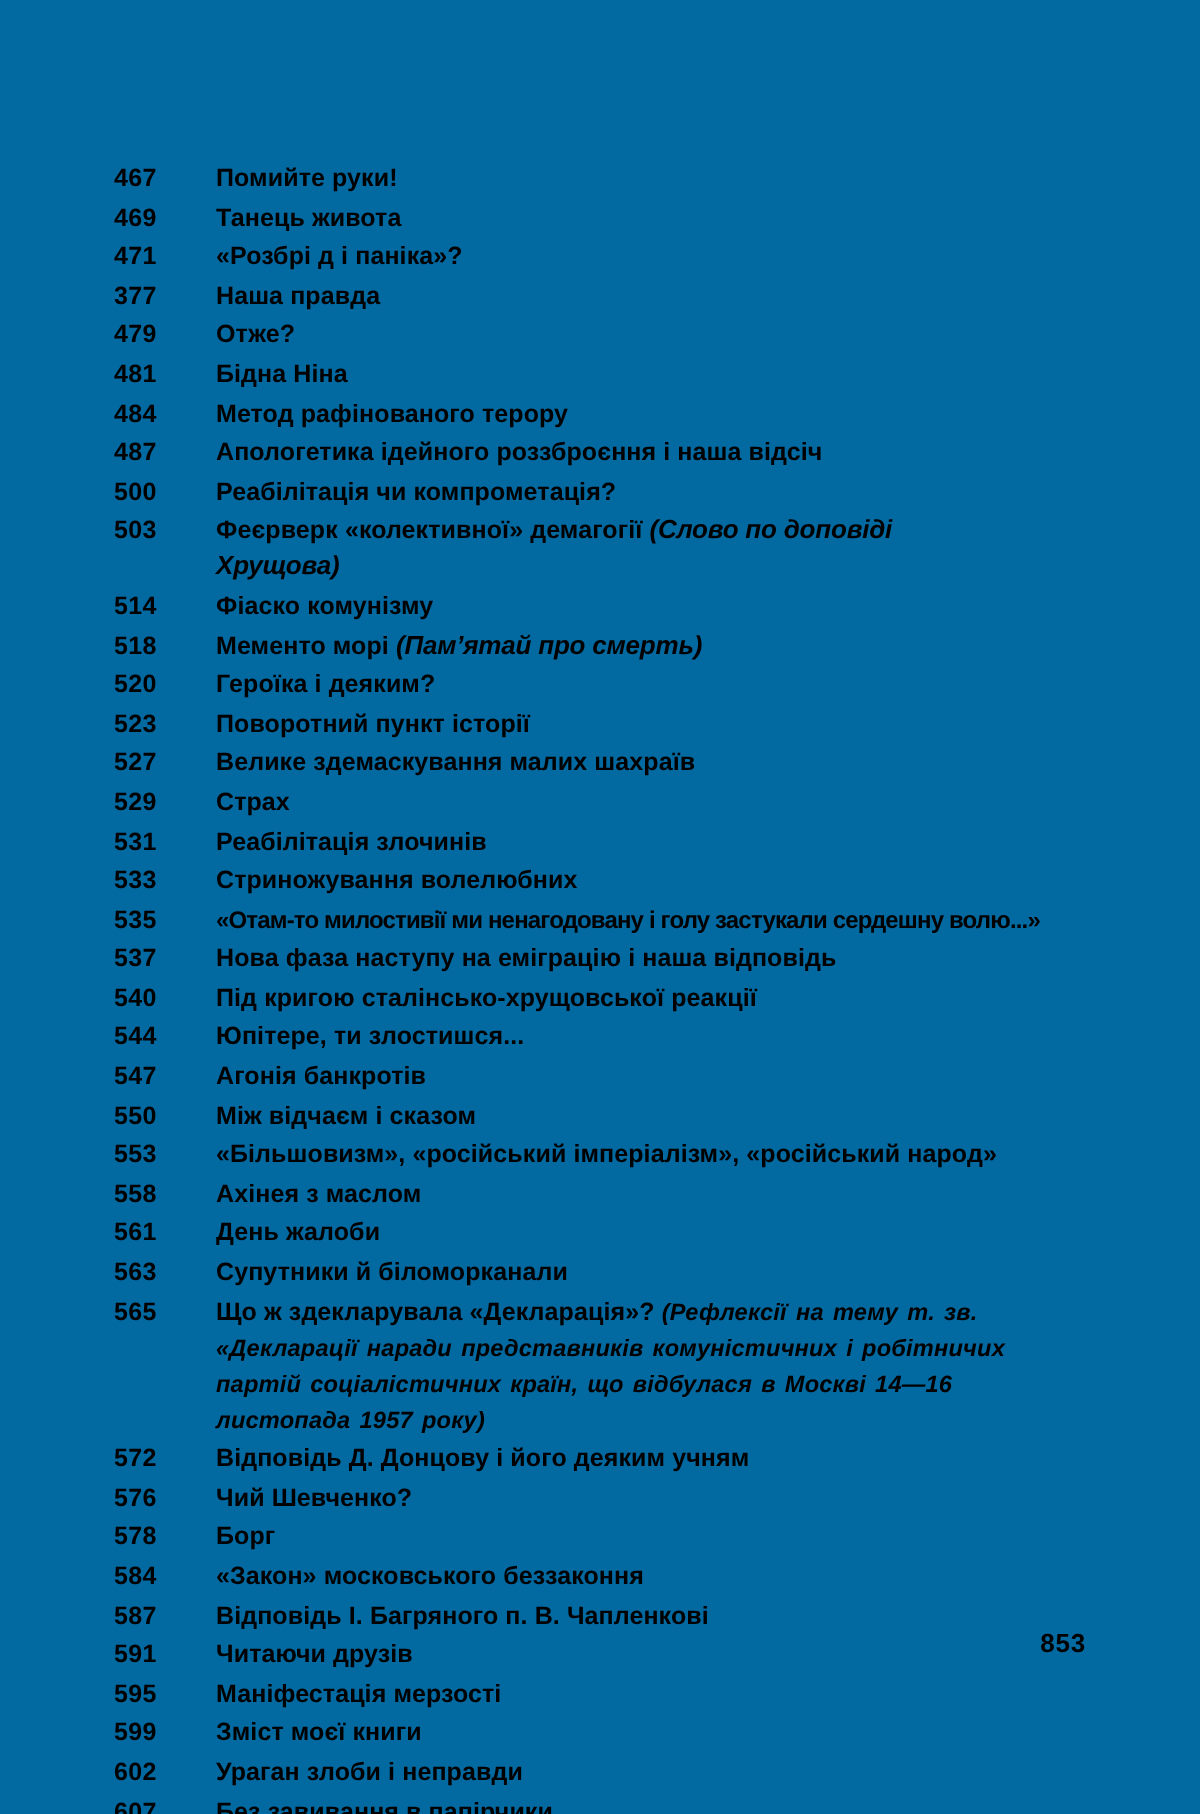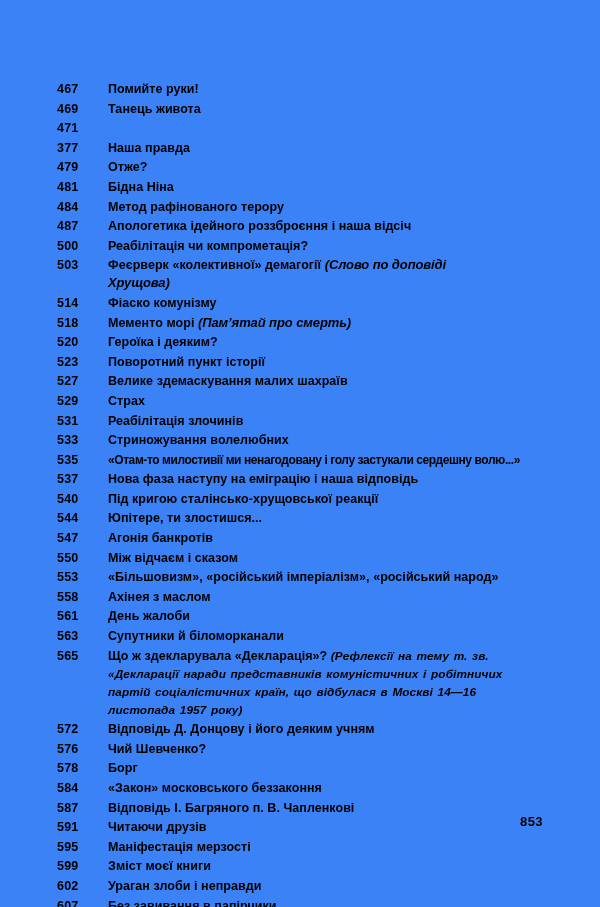--- a/index.html
+++ b/index.html
@@ -7,21 +7,21 @@
     margin: 0;
     padding: 0;
     background: #ffffff;
   }
 
   .page {
     position: relative;
     width: 600px;
     height: 907px;
     margin: 0 auto;
-    background: #3b82f6;
+    background: #0369a1;
     font-family: "Liberation Sans", "DejaVu Sans", sans-serif;
     color: #000000;
     overflow: hidden;
   }
 
   .toc {
     position: absolute;
     left: 57px;
     top: 80px;
     width: 448px;
@@ -90,20 +90,21 @@
       <div class="toc-entry">
         <div class="entry-number">467</div>
         <div class="entry-title"><span>Помийте руки!</span></div>
       </div>
       <div class="toc-entry">
         <div class="entry-number">469</div>
         <div class="entry-title"><span>Танець живота</span></div>
       </div>
       <div class="toc-entry">
         <div class="entry-number">471</div>
+        <div class="entry-title"><span>«Розбрі д і паніка»?</span></div>
       </div>
       <div class="toc-entry">
         <div class="entry-number">377</div>
         <div class="entry-title"><span>Наша правда</span></div>
       </div>
       <div class="toc-entry">
         <div class="entry-number">479</div>
         <div class="entry-title"><span>Отже?</span></div>
       </div>
       <div class="toc-entry">

